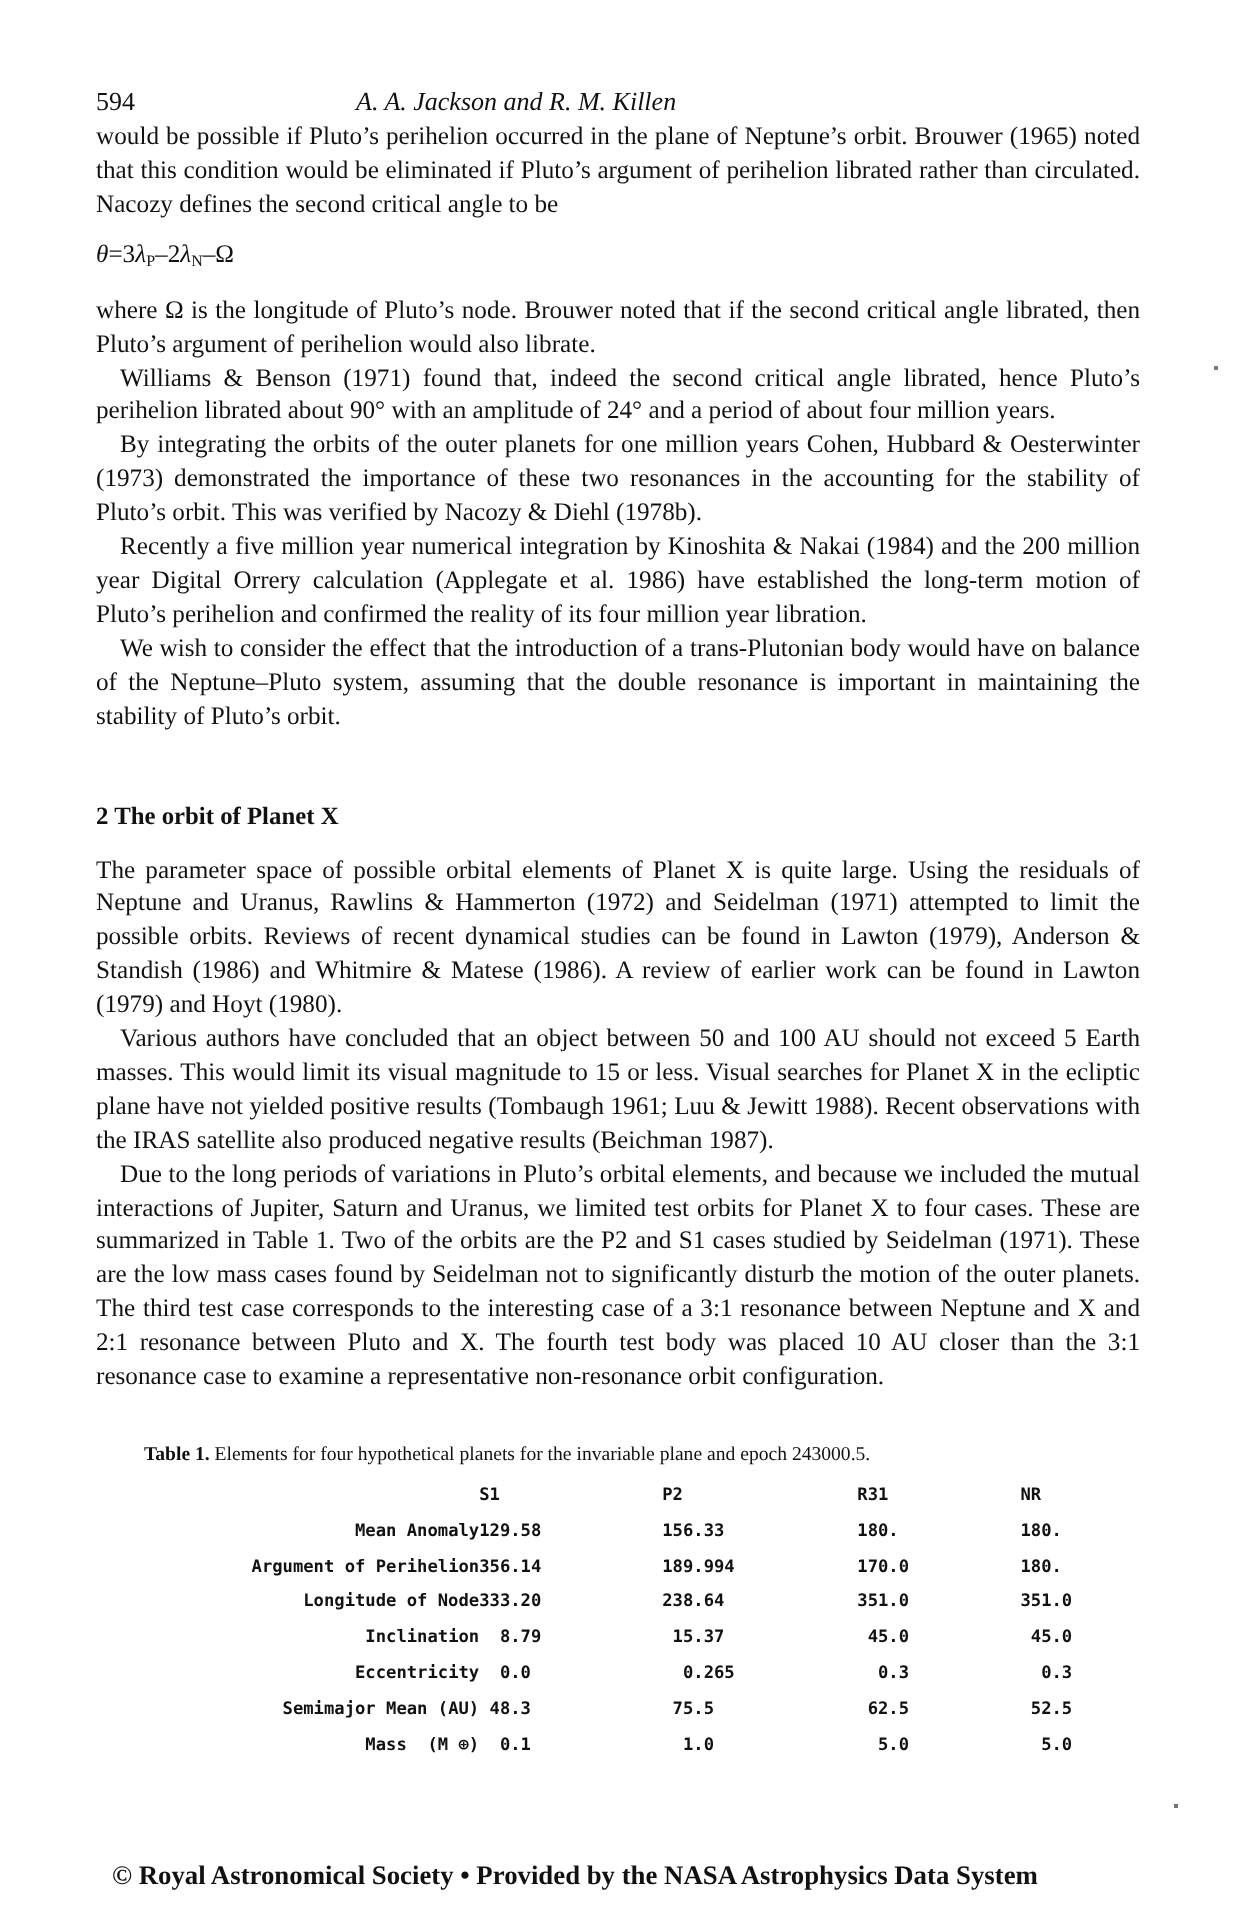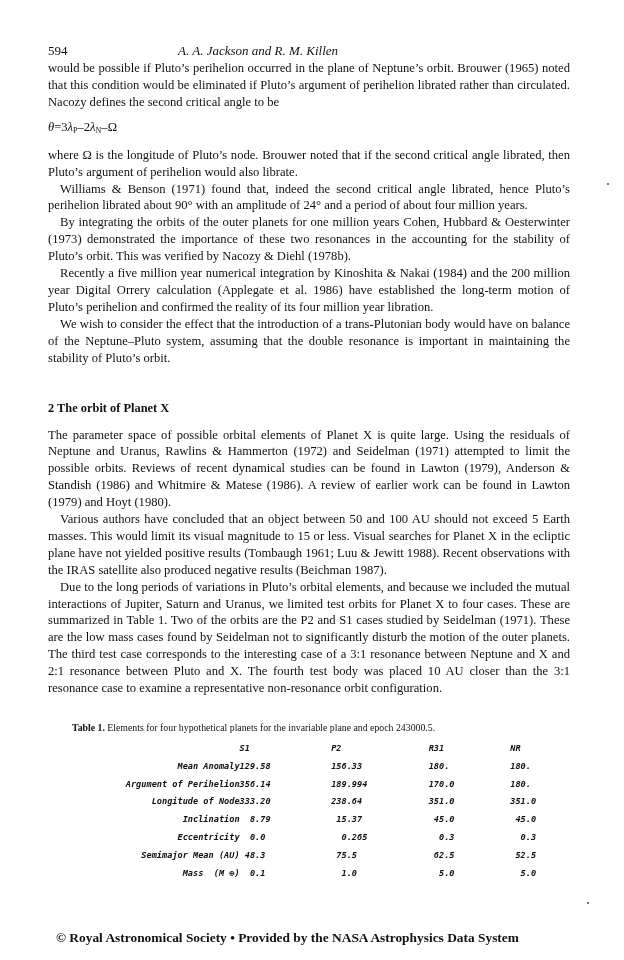--- a/index.html
+++ b/index.html
@@ -16,21 +16,21 @@
   p.indent { text-indent: 12px; }
   .equation { font-size: 12.6px; line-height: 16px; margin: 8px 0 8px 0; }
   .equation .it { font-style: italic; }
   .equation sub { font-size: 8px; vertical-align: -2px; }
   h2 { font-size: 12.4px; font-weight: bold; margin: 33px 0 11px 0; line-height: 16px; }
   .table-block { margin-top: 24px; }
   .table-caption { font-size: 9.8px; line-height: 13px; margin-left: 24px; }
   .table-caption b { font-weight: bold; }
   table.data { border-collapse: collapse; margin-left: 24px; margin-top: 6px;
     font-family: "DejaVu Sans Mono", "Liberation Mono", monospace; font-size: 8.6px; font-weight: bold; }
-  table.data td, table.data th { padding: 0; height: 17.8px; line-height: 17.8px; font-weight: bold; white-space: pre; font-style: italic; }
+  table.data td, table.data th { padding: 0; height: 17.8px; line-height: 17.8px; font-weight: bold; white-space: pre; }
   table.data th { text-align: left; }
   .col-label { width: 168px; text-align: right; }
   .col-s1 { width: 92px; }
   .col-p2 { width: 98px; }
   .col-r31 { width: 82px; }
   .col-nr { width: 60px; }
   .footer { position: absolute; left: 56px; top: 930px; font-size: 13.4px; font-weight: bold; font-family: "Liberation Serif", serif; white-space: nowrap; }
   .speck { position: absolute; width: 2px; height: 2px; background: #777; }
 </style>
 </head>

